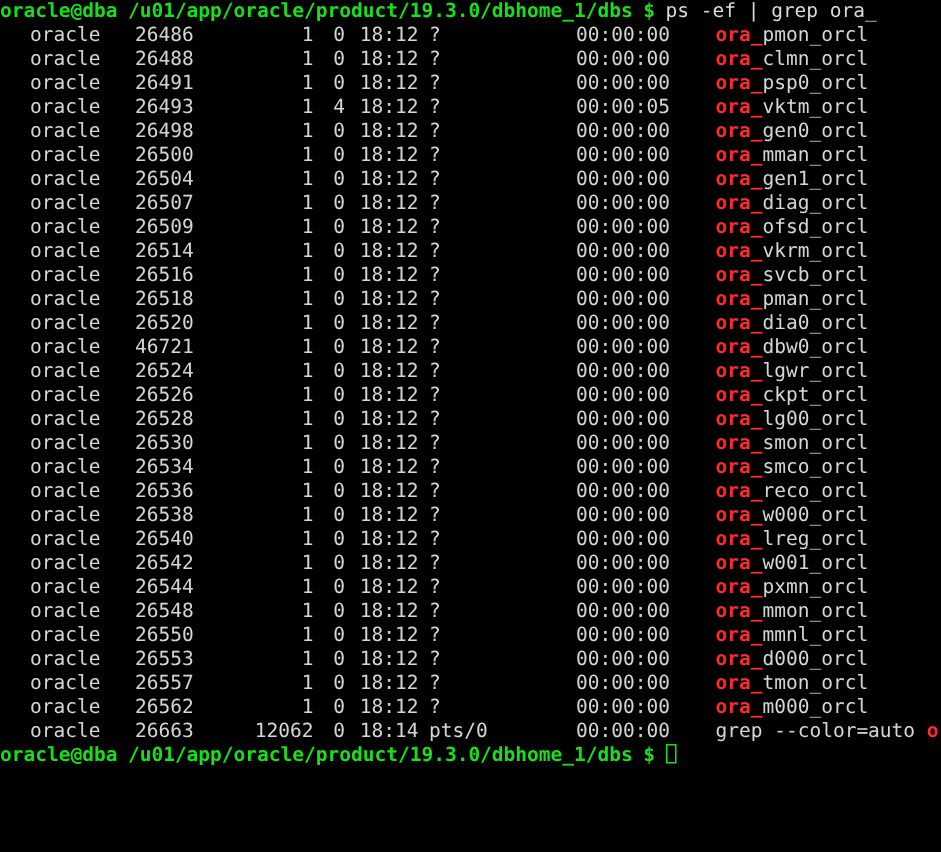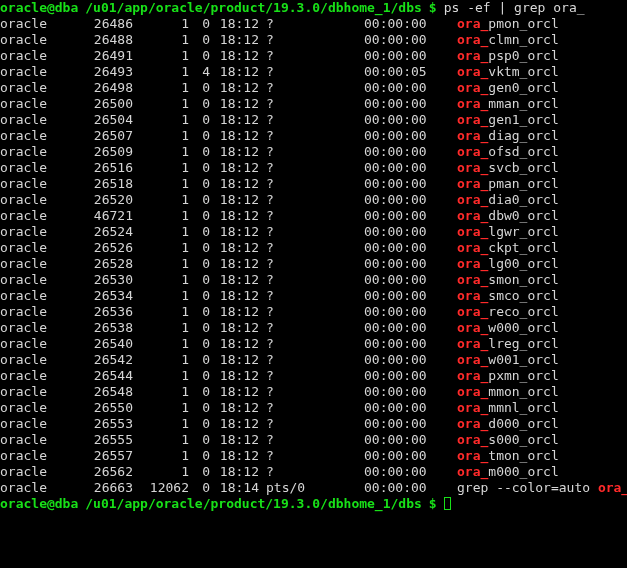--- a/index.html
+++ b/index.html
@@ -33,22 +33,22 @@
   .out{ color:#d6d6d6; }
   .match{ color:#ff2a2a; font-weight:bold; }
   .cursor{
     display:inline-block;
     width:7px;height:13px;
     border:1px solid #18e018;
     box-sizing:border-box;
     vertical-align:-2px;
     background:transparent;
   }
-  .col-user{ display:inline-block; width:70px; }
-  .col-pid{ display:inline-block; width:63px; text-align:right; }
+  .col-user{ display:inline-block; width:70px;margin-left:20px; }
+  .col-pid{ display:inline-block; width:63px; }
   .col-ppid{ display:inline-block; width:56px; text-align:right; }
   .col-c{ display:inline-block; width:21px; text-align:right; }
   .col-stime{ display:inline-block; width:49px; text-align:right; }
   .col-tty{ display:inline-block; width:98px; padding-left:7px; }
   .col-time{ display:inline-block; width:63px; }
   .col-cmd{ display:inline-block;padding-left:30px; }
   .sp{ display:inline-block; width:7px; }
 </style>
 </head>
 <body>
@@ -60,38 +60,38 @@
   <div id="rows-container">
       <div class="line out"><span class="col-user">oracle</span><span class="col-pid">26486</span><span class="col-ppid">1</span><span class="col-c">0</span><span class="col-stime">18:12</span><span class="col-tty">?</span><span class="col-time">00:00:00</span><span class="col-cmd"><span class="match">ora_</span><span>pmon_orcl</span></span></div>
       <div class="line out"><span class="col-user">oracle</span><span class="col-pid">26488</span><span class="col-ppid">1</span><span class="col-c">0</span><span class="col-stime">18:12</span><span class="col-tty">?</span><span class="col-time">00:00:00</span><span class="col-cmd"><span class="match">ora_</span><span>clmn_orcl</span></span></div>
       <div class="line out"><span class="col-user">oracle</span><span class="col-pid">26491</span><span class="col-ppid">1</span><span class="col-c">0</span><span class="col-stime">18:12</span><span class="col-tty">?</span><span class="col-time">00:00:00</span><span class="col-cmd"><span class="match">ora_</span><span>psp0_orcl</span></span></div>
       <div class="line out"><span class="col-user">oracle</span><span class="col-pid">26493</span><span class="col-ppid">1</span><span class="col-c">4</span><span class="col-stime">18:12</span><span class="col-tty">?</span><span class="col-time">00:00:05</span><span class="col-cmd"><span class="match">ora_</span><span>vktm_orcl</span></span></div>
       <div class="line out"><span class="col-user">oracle</span><span class="col-pid">26498</span><span class="col-ppid">1</span><span class="col-c">0</span><span class="col-stime">18:12</span><span class="col-tty">?</span><span class="col-time">00:00:00</span><span class="col-cmd"><span class="match">ora_</span><span>gen0_orcl</span></span></div>
       <div class="line out"><span class="col-user">oracle</span><span class="col-pid">26500</span><span class="col-ppid">1</span><span class="col-c">0</span><span class="col-stime">18:12</span><span class="col-tty">?</span><span class="col-time">00:00:00</span><span class="col-cmd"><span class="match">ora_</span><span>mman_orcl</span></span></div>
       <div class="line out"><span class="col-user">oracle</span><span class="col-pid">26504</span><span class="col-ppid">1</span><span class="col-c">0</span><span class="col-stime">18:12</span><span class="col-tty">?</span><span class="col-time">00:00:00</span><span class="col-cmd"><span class="match">ora_</span><span>gen1_orcl</span></span></div>
       <div class="line out"><span class="col-user">oracle</span><span class="col-pid">26507</span><span class="col-ppid">1</span><span class="col-c">0</span><span class="col-stime">18:12</span><span class="col-tty">?</span><span class="col-time">00:00:00</span><span class="col-cmd"><span class="match">ora_</span><span>diag_orcl</span></span></div>
       <div class="line out"><span class="col-user">oracle</span><span class="col-pid">26509</span><span class="col-ppid">1</span><span class="col-c">0</span><span class="col-stime">18:12</span><span class="col-tty">?</span><span class="col-time">00:00:00</span><span class="col-cmd"><span class="match">ora_</span><span>ofsd_orcl</span></span></div>
+      <div class="line out"><span class="col-user">oracle</span><span class="col-pid">26514</span><span class="col-ppid">1</span><span class="col-c">0</span><span class="col-stime">18:12</span><span class="col-tty">?</span><span class="col-time">00:00:00</span><span class="col-cmd"><span class="match">ora_</span><span>vkrm_orcl</span></span></div>
       <div class="line out"><span class="col-user">oracle</span><span class="col-pid">26516</span><span class="col-ppid">1</span><span class="col-c">0</span><span class="col-stime">18:12</span><span class="col-tty">?</span><span class="col-time">00:00:00</span><span class="col-cmd"><span class="match">ora_</span><span>svcb_orcl</span></span></div>
       <div class="line out"><span class="col-user">oracle</span><span class="col-pid">26518</span><span class="col-ppid">1</span><span class="col-c">0</span><span class="col-stime">18:12</span><span class="col-tty">?</span><span class="col-time">00:00:00</span><span class="col-cmd"><span class="match">ora_</span><span>pman_orcl</span></span></div>
       <div class="line out"><span class="col-user">oracle</span><span class="col-pid">26520</span><span class="col-ppid">1</span><span class="col-c">0</span><span class="col-stime">18:12</span><span class="col-tty">?</span><span class="col-time">00:00:00</span><span class="col-cmd"><span class="match">ora_</span><span>dia0_orcl</span></span></div>
       <div class="line out"><span class="col-user">oracle</span><span class="col-pid">46721</span><span class="col-ppid">1</span><span class="col-c">0</span><span class="col-stime">18:12</span><span class="col-tty">?</span><span class="col-time">00:00:00</span><span class="col-cmd"><span class="match">ora_</span><span>dbw0_orcl</span></span></div>
       <div class="line out"><span class="col-user">oracle</span><span class="col-pid">26524</span><span class="col-ppid">1</span><span class="col-c">0</span><span class="col-stime">18:12</span><span class="col-tty">?</span><span class="col-time">00:00:00</span><span class="col-cmd"><span class="match">ora_</span><span>lgwr_orcl</span></span></div>
       <div class="line out"><span class="col-user">oracle</span><span class="col-pid">26526</span><span class="col-ppid">1</span><span class="col-c">0</span><span class="col-stime">18:12</span><span class="col-tty">?</span><span class="col-time">00:00:00</span><span class="col-cmd"><span class="match">ora_</span><span>ckpt_orcl</span></span></div>
       <div class="line out"><span class="col-user">oracle</span><span class="col-pid">26528</span><span class="col-ppid">1</span><span class="col-c">0</span><span class="col-stime">18:12</span><span class="col-tty">?</span><span class="col-time">00:00:00</span><span class="col-cmd"><span class="match">ora_</span><span>lg00_orcl</span></span></div>
       <div class="line out"><span class="col-user">oracle</span><span class="col-pid">26530</span><span class="col-ppid">1</span><span class="col-c">0</span><span class="col-stime">18:12</span><span class="col-tty">?</span><span class="col-time">00:00:00</span><span class="col-cmd"><span class="match">ora_</span><span>smon_orcl</span></span></div>
       <div class="line out"><span class="col-user">oracle</span><span class="col-pid">26534</span><span class="col-ppid">1</span><span class="col-c">0</span><span class="col-stime">18:12</span><span class="col-tty">?</span><span class="col-time">00:00:00</span><span class="col-cmd"><span class="match">ora_</span><span>smco_orcl</span></span></div>
       <div class="line out"><span class="col-user">oracle</span><span class="col-pid">26536</span><span class="col-ppid">1</span><span class="col-c">0</span><span class="col-stime">18:12</span><span class="col-tty">?</span><span class="col-time">00:00:00</span><span class="col-cmd"><span class="match">ora_</span><span>reco_orcl</span></span></div>
       <div class="line out"><span class="col-user">oracle</span><span class="col-pid">26538</span><span class="col-ppid">1</span><span class="col-c">0</span><span class="col-stime">18:12</span><span class="col-tty">?</span><span class="col-time">00:00:00</span><span class="col-cmd"><span class="match">ora_</span><span>w000_orcl</span></span></div>
       <div class="line out"><span class="col-user">oracle</span><span class="col-pid">26540</span><span class="col-ppid">1</span><span class="col-c">0</span><span class="col-stime">18:12</span><span class="col-tty">?</span><span class="col-time">00:00:00</span><span class="col-cmd"><span class="match">ora_</span><span>lreg_orcl</span></span></div>
       <div class="line out"><span class="col-user">oracle</span><span class="col-pid">26542</span><span class="col-ppid">1</span><span class="col-c">0</span><span class="col-stime">18:12</span><span class="col-tty">?</span><span class="col-time">00:00:00</span><span class="col-cmd"><span class="match">ora_</span><span>w001_orcl</span></span></div>
       <div class="line out"><span class="col-user">oracle</span><span class="col-pid">26544</span><span class="col-ppid">1</span><span class="col-c">0</span><span class="col-stime">18:12</span><span class="col-tty">?</span><span class="col-time">00:00:00</span><span class="col-cmd"><span class="match">ora_</span><span>pxmn_orcl</span></span></div>
       <div class="line out"><span class="col-user">oracle</span><span class="col-pid">26548</span><span class="col-ppid">1</span><span class="col-c">0</span><span class="col-stime">18:12</span><span class="col-tty">?</span><span class="col-time">00:00:00</span><span class="col-cmd"><span class="match">ora_</span><span>mmon_orcl</span></span></div>
       <div class="line out"><span class="col-user">oracle</span><span class="col-pid">26550</span><span class="col-ppid">1</span><span class="col-c">0</span><span class="col-stime">18:12</span><span class="col-tty">?</span><span class="col-time">00:00:00</span><span class="col-cmd"><span class="match">ora_</span><span>mmnl_orcl</span></span></div>
       <div class="line out"><span class="col-user">oracle</span><span class="col-pid">26553</span><span class="col-ppid">1</span><span class="col-c">0</span><span class="col-stime">18:12</span><span class="col-tty">?</span><span class="col-time">00:00:00</span><span class="col-cmd"><span class="match">ora_</span><span>d000_orcl</span></span></div>
-      <div class="line out"><span class="col-user">oracle</span><span class="col-pid">26555</span><span class="col-ppid">1</span><span class="col-c">0</span><span class="col-stime">18:12</span><span class="col-tty">?</span><span class="col-time">00:00:00</span><span class="col-cmd"><span class="match">ora_</span><span>s000_orcl</span></span></div>
       <div class="line out"><span class="col-user">oracle</span><span class="col-pid">26557</span><span class="col-ppid">1</span><span class="col-c">0</span><span class="col-stime">18:12</span><span class="col-tty">?</span><span class="col-time">00:00:00</span><span class="col-cmd"><span class="match">ora_</span><span>tmon_orcl</span></span></div>
       <div class="line out"><span class="col-user">oracle</span><span class="col-pid">26562</span><span class="col-ppid">1</span><span class="col-c">0</span><span class="col-stime">18:12</span><span class="col-tty">?</span><span class="col-time">00:00:00</span><span class="col-cmd"><span class="match">ora_</span><span>m000_orcl</span></span></div>
       <div class="line out"><span class="col-user">oracle</span><span class="col-pid">26663</span><span class="col-ppid">12062</span><span class="col-c">0</span><span class="col-stime">18:14</span><span class="col-tty">pts/0</span><span class="col-time">00:00:00</span><span class="col-cmd"><span>grep --color=auto </span><span class="match">ora_</span><span></span></span></div>
     </div>
 
   <div class="line prompt-line"><span class="p-user">oracle@dba</span><span class="sp"></span><span class="p-path">/u01/app/oracle/product/19.3.0/dbhome_1/dbs</span><span class="sp"></span><span class="p-dollar">$</span><span class="sp"></span><span class="cursor"></span></div>
 
 </div>
 
 </body></html>

